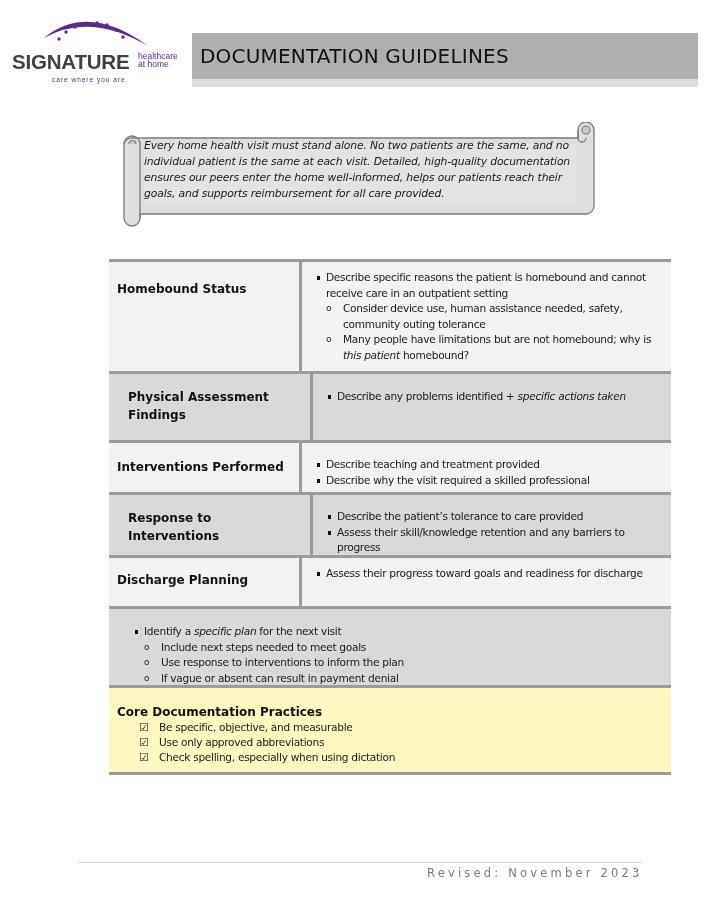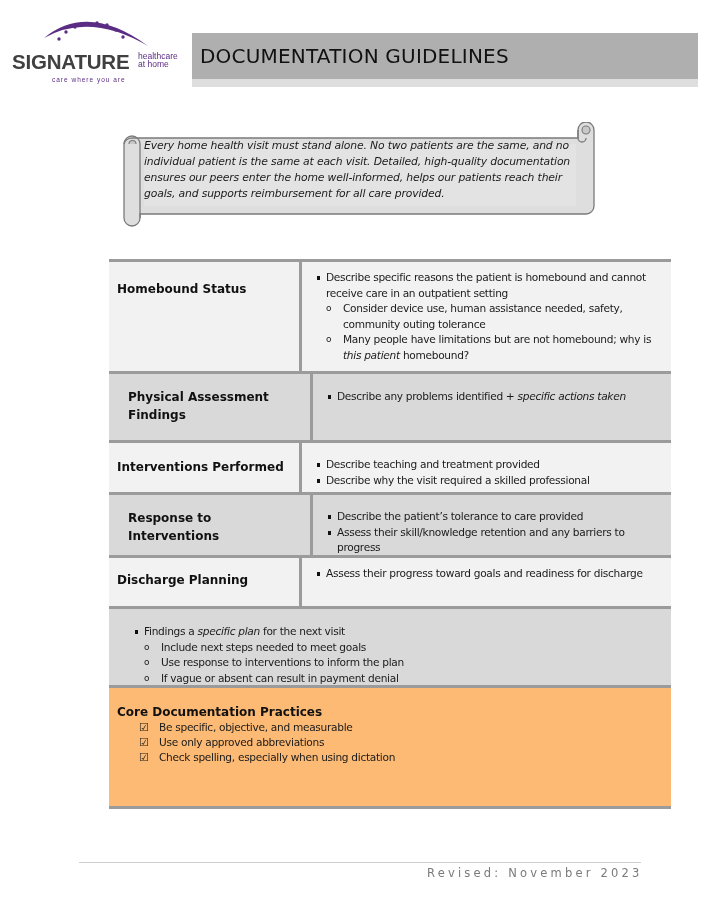--- a/index.html
+++ b/index.html
@@ -29,21 +29,21 @@
   .row.light { background: #f2f2f2; }
   .row.dark { background: #d9d9d9; padding-left: 11px; }
   .row-label { width: 193px; border-right: 3px solid #9b9b9b; padding: 8px 8px 0 8px; font-family: "DejaVu Sans", sans-serif; font-size: 12px; line-height: 18px; color: #111; font-weight: 600; }
   .row-body { flex: 1; padding: 8px 6px 0 14px; font-family: "DejaVu Sans", sans-serif; font-size: 10.6px; line-height: 15.5px; color: #1a1a1a; letter-spacing: -0.3px; }
   .row-body .b1 { position: relative; padding-left: 10px; }
   .row-body .b1::before { content: ""; position: absolute; left: 1px; top: 6px; width: 3px; height: 4px; background: #111; }
   .row-body .b2 { position: relative; padding-left: 27px; }
   .row-body .b2::before { content: "o"; position: absolute; left: 10px; top: 0; font-size: 9px; }
   .coord-edge { position: absolute; right: -1px; top: -3px; bottom: 0; width: 1px; background: #222; }
 
-  .core { position: relative; border-top: 3px solid #9b9b9b; border-bottom: 3px solid #9b9b9b; background: #fdba74; padding: 16px 8px 14px 8px; height: 124px; }
+  .core { position: relative; border-top: 3px solid #9b9b9b; border-bottom: 3px solid #9b9b9b; background: #fef9c3; padding: 16px 8px 14px 8px; height: 90px; }
   .core-title { font-family: "DejaVu Sans", sans-serif; font-size: 12px; color: #111; font-weight: 600; line-height: 16px; }
   .core-item { display: flex; align-items: center; padding-left: 22px; font-family: "DejaVu Sans", sans-serif; font-size: 10.6px; line-height: 15px; color: #1a1a1a; letter-spacing: -0.3px; }
   .core-item .chk { width: 20px; font-size: 11px; }
 
   
   .footer-line { position: absolute; left: 79px; top: 862px; width: 562px; height: 1px; background: #cfcfcf; }
   .revised { position: absolute; left: 427px; top: 866px; font-family: "DejaVu Sans", sans-serif; font-size: 11.5px; letter-spacing: 3.2px; color: #7a7a7a; }
 </style>
 </head>
 <body>
@@ -124,21 +124,21 @@
 
   <div class="row light" style="height:51px">
     <div class="row-label" style="padding-top:13px">Discharge Planning</div>
     <div class="row-body" style="">
       <div class="b1">Assess their progress toward goals and readiness for discharge</div>
     </div>
   </div>
 
   <div class="row dark" style="height:79px">
     <div class="row-body" style="padding-top:15px">
-      <div class="b1"><span>Findings a </span><em>specific plan</em><span> for the next visit</span></div>
+      <div class="b1"><span>Identify a </span><em>specific plan</em><span> for the next visit</span></div>
       <div class="b2">Include next steps needed to meet goals</div>
       <div class="b2">Use response to interventions to inform the plan</div>
       <div class="b2">If vague or absent can result in payment denial</div>
     </div>
   </div>
 
 
   <div class="core">
     <div class="core-title">Core Documentation Practices</div>
     <div class="core-item">

